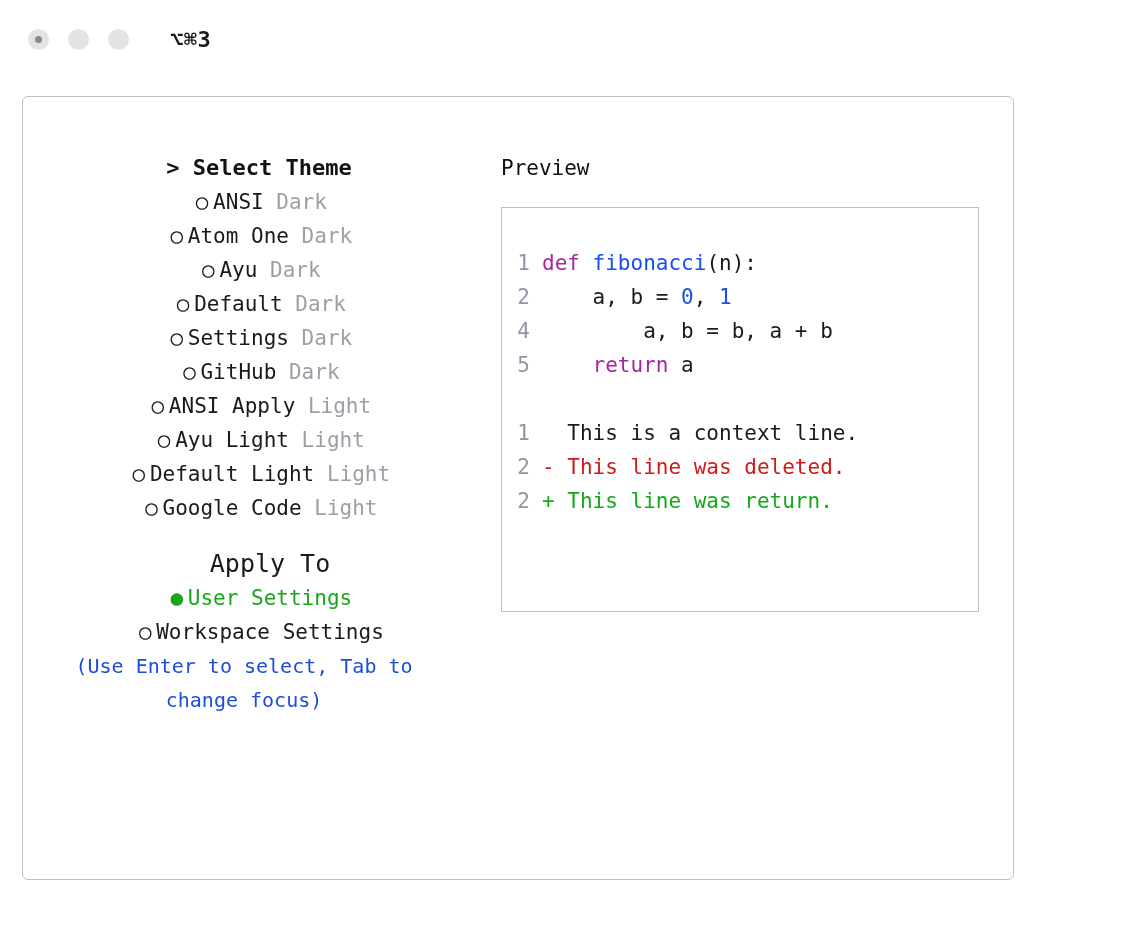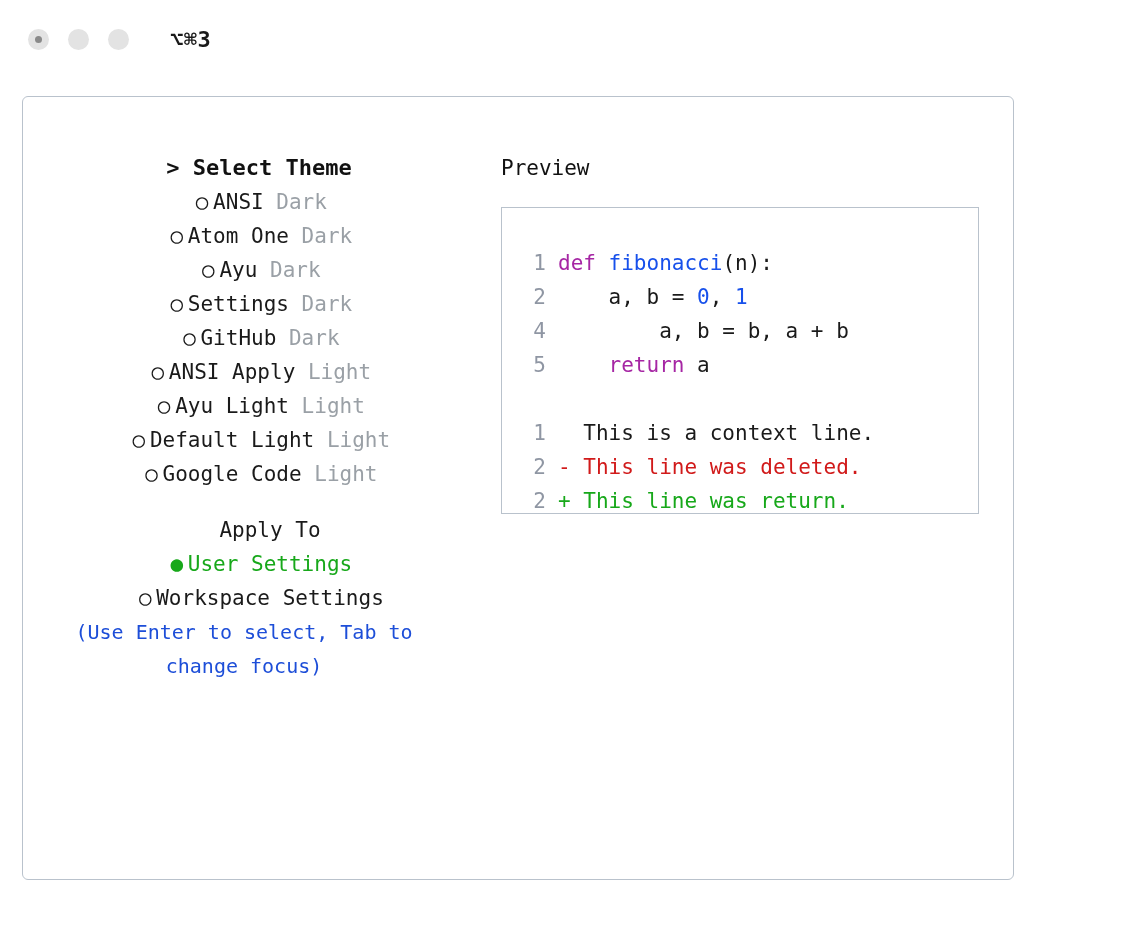--- a/index.html
+++ b/index.html
@@ -110,21 +110,21 @@
     color: #17a81a;
   }
   .row-label.sel {
     color: #17a81a;
   }
   .variant {
     color: #9aa0a6;
   }
   .spacer-sm { height: 22px; }
   .apply-title {
-    font-size: 21px;
+    font-size: 25px;
     line-height: 34px;
     color: #1a1a1a;
     white-space: pre;
     padding-left: 22px;
   }
   .hint {
     font-size: 20px;
     line-height: 34px;
     color: #1d4ed8;
     white-space: pre-wrap;
@@ -132,25 +132,25 @@
   }
   .preview-title {
     font-size: 21px;
     color: #111111;
     line-height: 34px;
     white-space: pre;
   }
   .preview-box {
     margin-top: 22px;
     width: 478px;
-    height: 307px;
+    height: 405px;
     border: 1px solid #b9c2cc;
     box-sizing: border-box;
     background: #ffffff;
-    padding: 38px 0 0 18px;
+    padding: 38px 0 0 2px;
   }
   .code-line {
     font-size: 21px;
     line-height: 34px;
     white-space: pre;
     color: #1a1a1a;
   }
   .ln {
     display: inline-block;
     width: 26px;
@@ -181,20 +181,21 @@
 
   <div class="panel">
     <div class="panel-inner">
 
       <div class="col-left">
         <div class="heading">&gt; Select Theme</div>
         <div id="theme-list">
             <div class="list-row"><span class="bullet">○</span><span class="row-label">ANSI</span> <span class="variant">Dark</span></div>
             <div class="list-row"><span class="bullet">○</span><span class="row-label">Atom One</span> <span class="variant">Dark</span></div>
             <div class="list-row"><span class="bullet">○</span><span class="row-label">Ayu</span> <span class="variant">Dark</span></div>
+            <div class="list-row"><span class="bullet">○</span><span class="row-label">Default</span> <span class="variant">Dark</span></div>
             <div class="list-row"><span class="bullet">○</span><span class="row-label">Settings</span> <span class="variant">Dark</span></div>
             <div class="list-row"><span class="bullet">○</span><span class="row-label">GitHub</span> <span class="variant">Dark</span></div>
             <div class="list-row"><span class="bullet">○</span><span class="row-label">ANSI Apply</span> <span class="variant">Light</span></div>
             <div class="list-row"><span class="bullet">○</span><span class="row-label">Ayu Light</span> <span class="variant">Light</span></div>
             <div class="list-row"><span class="bullet">○</span><span class="row-label">Default Light</span> <span class="variant">Light</span></div>
             <div class="list-row"><span class="bullet">○</span><span class="row-label">Google Code</span> <span class="variant">Light</span></div>
           </div>
 
         <div class="spacer-sm"></div>
 

